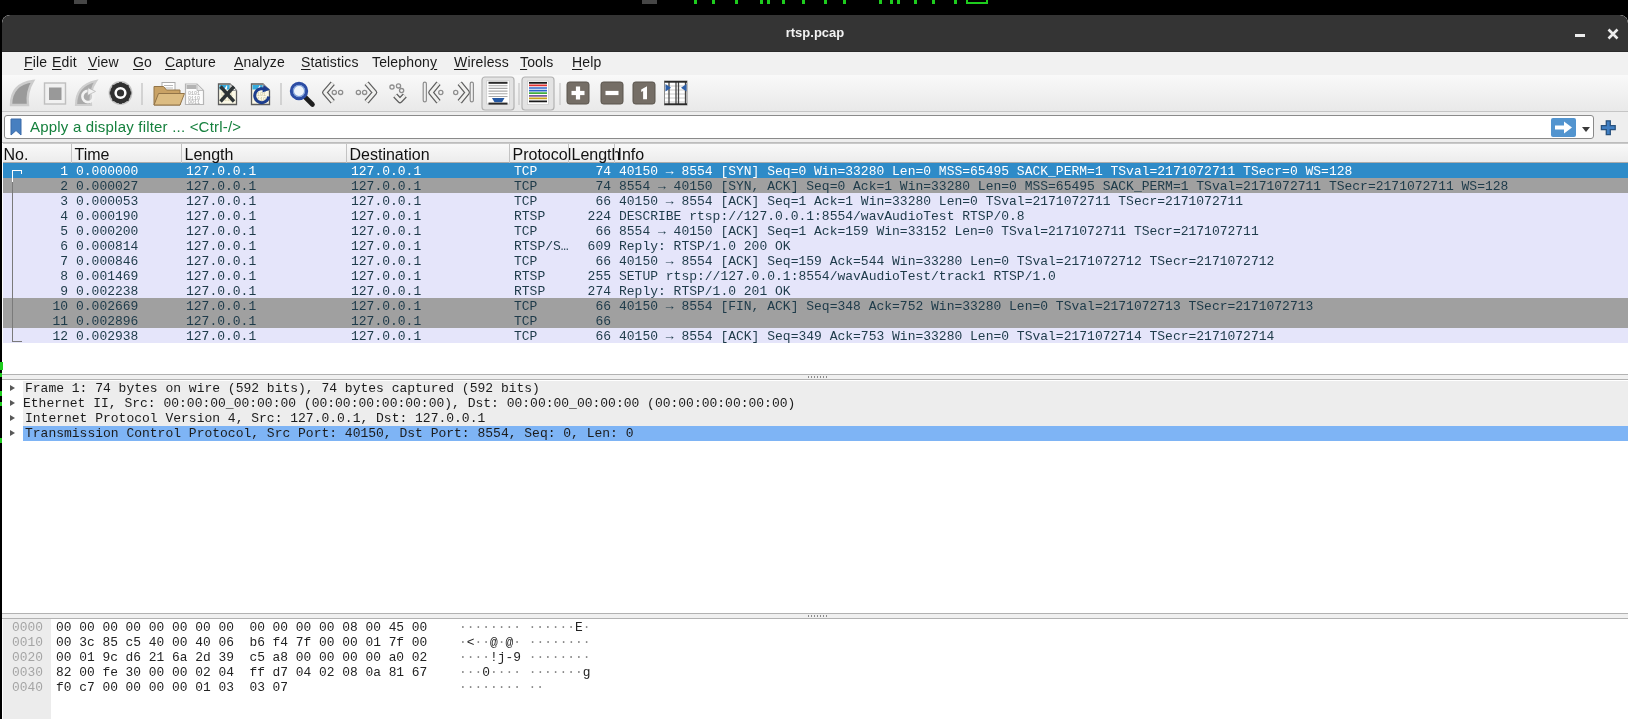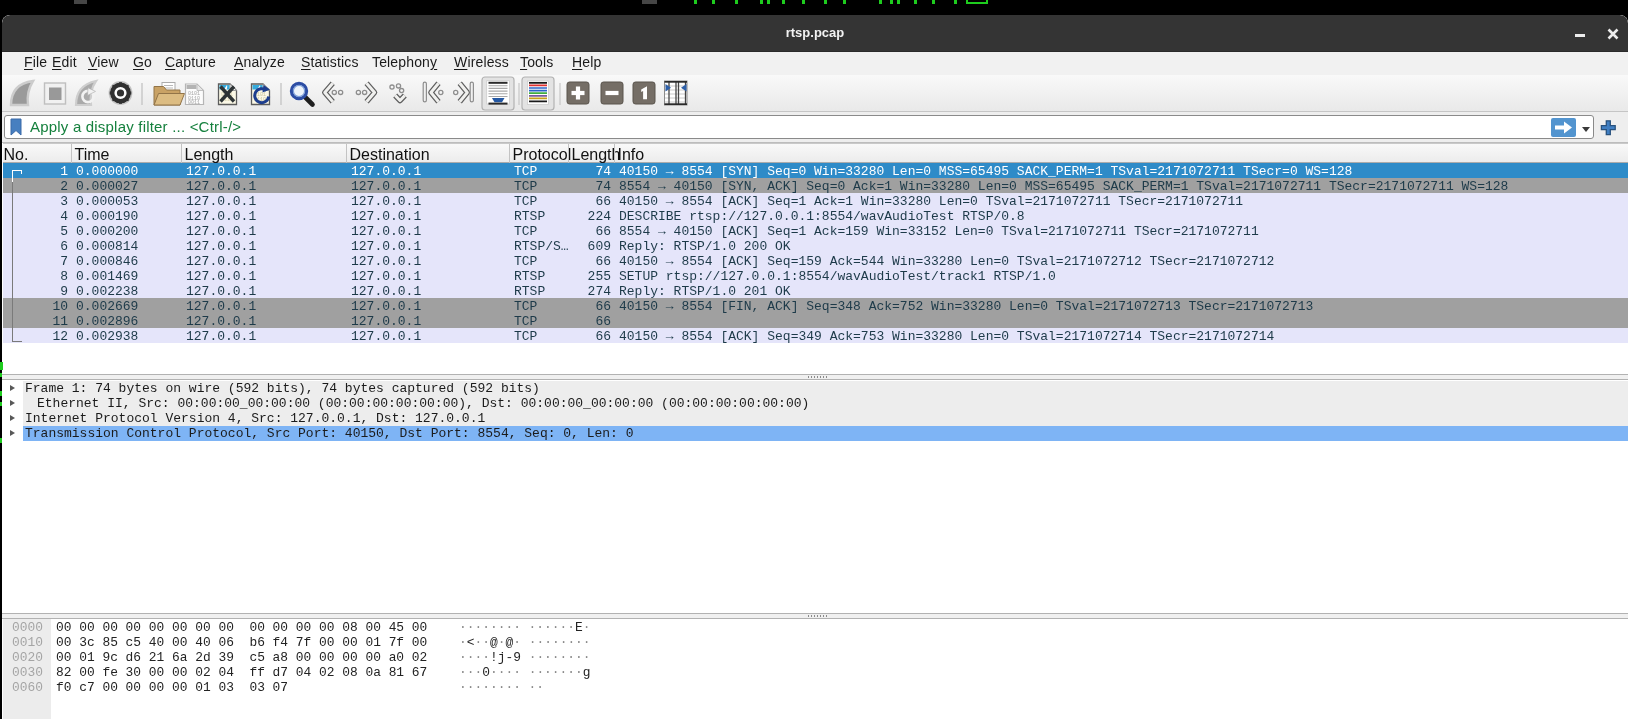--- a/index.html
+++ b/index.html
@@ -291,38 +291,38 @@
     <div class="abs" style="left:10px;top:326px;width:10px;height:1px;background:#7a7a7a"></div>
 
     <div class="abs" style="left:1px;top:328px;width:1625px;height:31px;background:#fff"></div>
     <div class="abs" style="left:0;top:359px;width:1626px;height:6px;background:#f0f0f0;border-top:1px solid #b2b2b2;border-bottom:1px solid #b2b2b2"></div>
     <div class="abs" style="left:806px;top:361px;width:20px;height:2px;background:repeating-linear-gradient(90deg,#8a8a8a 0 1px,transparent 1px 3px)"></div>
 
     <div id="detail" class="abs mono" style="left:0;top:366px;width:1626px">
         <div class="abs tri" style="left:8px;top:4px"></div>
         <div class="abs drow " style="top:0px"><span style="padding-left:2px">Frame 1: 74 bytes on wire (592 bits), 74 bytes captured (592 bits)</span></div>
         <div class="abs tri" style="left:8px;top:19px"></div>
-        <div class="abs drow " style="top:15px"><span style="padding-left:14px">Ethernet II, Src: 00:00:00_00:00:00 (00:00:00:00:00:00), Dst: 00:00:00_00:00:00 (00:00:00:00:00:00)</span></div>
+        <div class="abs drow " style="top:15px"><span style="padding-left:0">Ethernet II, Src: 00:00:00_00:00:00 (00:00:00:00:00:00), Dst: 00:00:00_00:00:00 (00:00:00:00:00:00)</span></div>
         <div class="abs tri" style="left:8px;top:34px"></div>
         <div class="abs drow " style="top:30px"><span style="padding-left:2px">Internet Protocol Version 4, Src: 127.0.0.1, Dst: 127.0.0.1</span></div>
         <div class="abs tri" style="left:8px;top:49px"></div>
         <div class="abs drow dsel" style="top:45px"><span style="padding-left:2px">Transmission Control Protocol, Src Port: 40150, Dst Port: 8554, Seq: 0, Len: 0</span></div>
       </div>
     <div class="abs" style="left:1px;top:426px;width:1625px;height:172px;background:#fff"></div>
 
     <div class="abs" style="left:0;top:598px;width:1626px;height:6px;background:#f0f0f0;border-top:1px solid #b2b2b2;border-bottom:1px solid #b2b2b2"></div>
     <div class="abs" style="left:806px;top:600px;width:20px;height:2px;background:repeating-linear-gradient(90deg,#8a8a8a 0 1px,transparent 1px 3px)"></div>
 
     <div class="abs" style="left:1px;top:604px;width:48px;height:111px;background:#ececec"></div>
     <div id="hex" class="abs mono" style="left:0;top:605px;width:1626px">
         <div class="abs hrow" style="top:0px;left:0;width:1626px"><span class="abs off" style="left:10px">0000</span><span class="abs" style="left:54px">00 00 00 00 00 00 00 00  00 00 00 00 08 00 45 00</span><span class="abs dots" style="left:457px">········ ······<i>E</i>·</span></div>
         <div class="abs hrow" style="top:15px;left:0;width:1626px"><span class="abs off" style="left:10px">0010</span><span class="abs" style="left:54px">00 3c 85 c5 40 00 40 06  b6 f4 7f 00 00 01 7f 00</span><span class="abs dots" style="left:457px">·<i>&lt;</i>··<i>@</i>·<i>@</i>· ········</span></div>
         <div class="abs hrow" style="top:30px;left:0;width:1626px"><span class="abs off" style="left:10px">0020</span><span class="abs" style="left:54px">00 01 9c d6 21 6a 2d 39  c5 a8 00 00 00 00 a0 02</span><span class="abs dots" style="left:457px">····<i>!j-9</i> ········</span></div>
         <div class="abs hrow" style="top:45px;left:0;width:1626px"><span class="abs off" style="left:10px">0030</span><span class="abs" style="left:54px">82 00 fe 30 00 00 02 04  ff d7 04 02 08 0a 81 67</span><span class="abs dots" style="left:457px">···<i>0</i>···· ·······<i>g</i></span></div>
-        <div class="abs hrow" style="top:60px;left:0;width:1626px"><span class="abs off" style="left:10px">0060</span><span class="abs" style="left:54px">f0 c7 00 00 00 00 01 03  03 07</span><span class="abs dots" style="left:457px">········ ··</span></div>
+        <div class="abs hrow" style="top:60px;left:0;width:1626px"><span class="abs off" style="left:10px">0040</span><span class="abs" style="left:54px">f0 c7 00 00 00 00 01 03  03 07</span><span class="abs dots" style="left:457px">········ ··</span></div>
       </div>
   </div>
 
   <div class="abs gdash" style="left:0;top:362px;width:3px;height:8px"></div>
   <div class="abs gdash" style="left:0;top:373px;width:2px;height:4px"></div>
   <div class="abs gdash" style="left:0;top:391px;width:2px;height:5px"></div>
   <div class="abs gdash" style="left:0;top:402px;width:2px;height:4px"></div>
   <div class="abs gdash" style="left:0;top:438px;width:2px;height:5px"></div>
 <div class="abs gdash" style="left: 694px; top: 0px; width: 3px; height: 4px;"></div>
     <div class="abs gdash" style="left: 712px; top: 0px; width: 3px; height: 4px;"></div>

